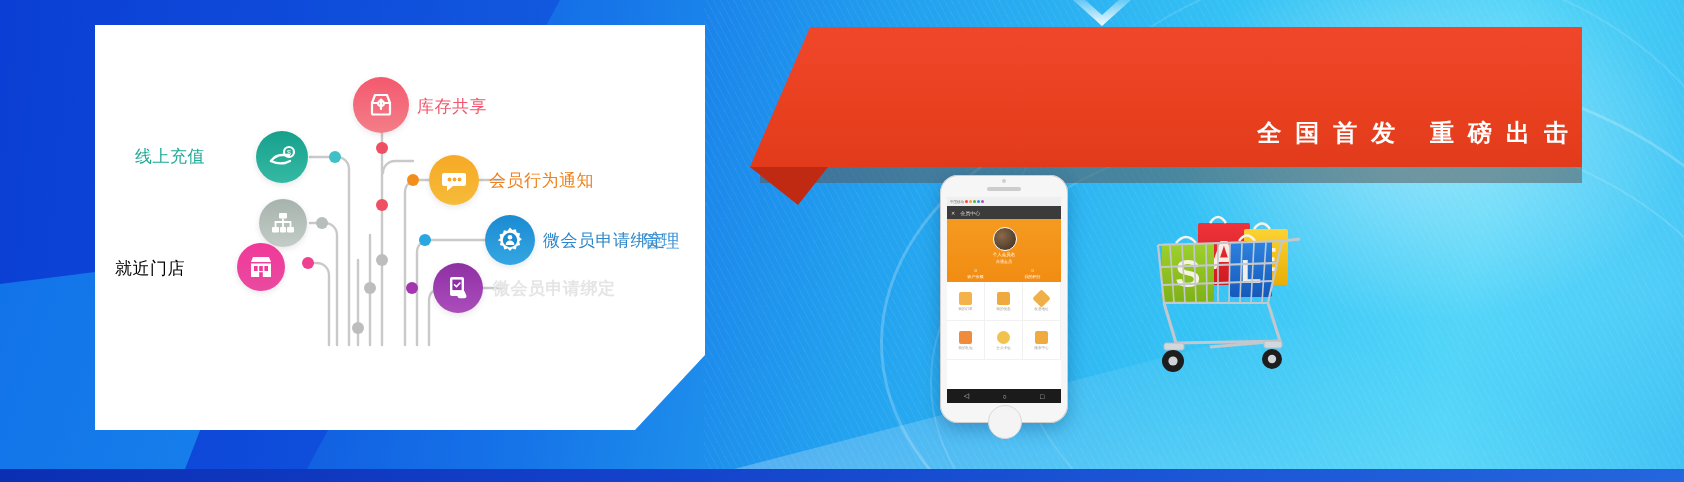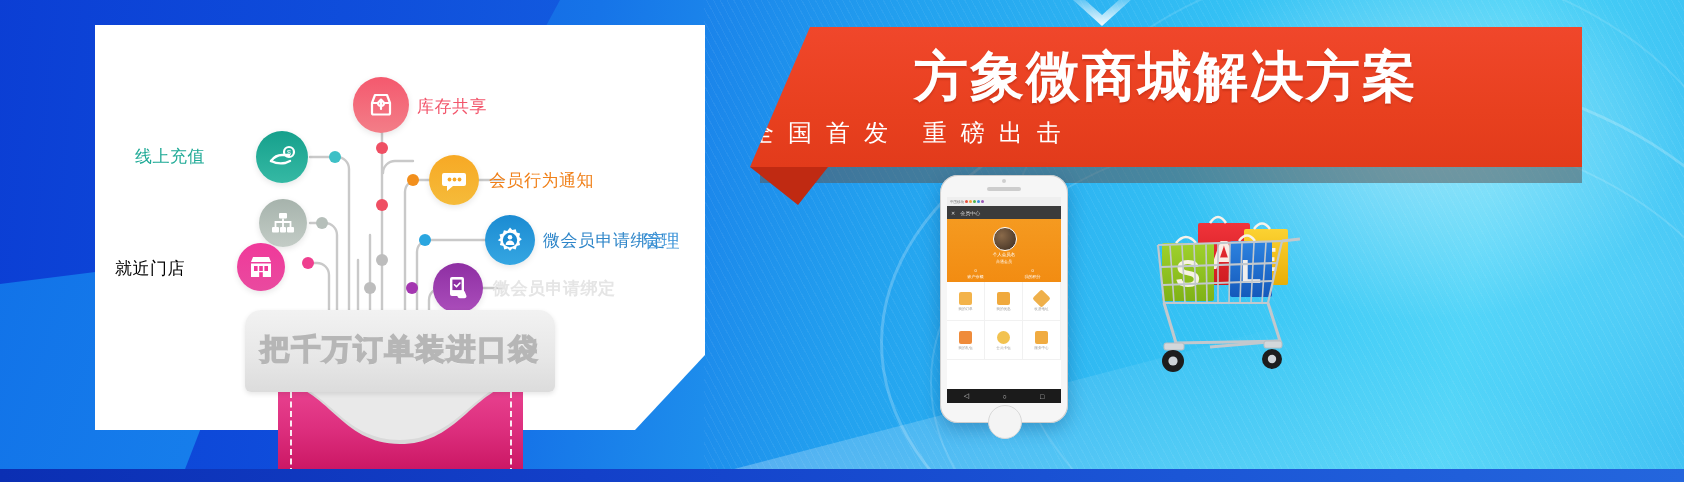--- a/index.html
+++ b/index.html
@@ -127,22 +127,22 @@
     position:absolute;left:760px;top:167px;width:822px;height:16px;
     background:rgba(90,90,90,.55);
   }
   .ribbon-title{
     position:absolute;left:0;top:14px;width:832px;text-align:center;
     color:#ffffff;font-size:54px;font-weight:700;letter-spacing:2px;
     text-shadow:0 2px 2px rgba(150,30,10,.35);
     font-family:"Liberation Sans","DejaVu Sans",sans-serif;
   }
   .ribbon-sub{
-    position:absolute;left:0;top:90px;width:832px;text-align:left;
-    color:#ffffff;font-size:24px;font-weight:400;letter-spacing:14px;
+    position:absolute;left:0;top:90px;width:832px;text-align:right;
+    color:#ffffff;font-size:24px;font-weight:700;letter-spacing:14px;
     font-family:"Liberation Sans","DejaVu Sans",sans-serif;
   }
   
   .phone{
     position:absolute;left:940px;top:175px;width:128px;height:248px;
     background:#f6f6f6;border-radius:18px;
     box-shadow:0 6px 18px rgba(0,40,90,.28), 0 0 0 1px rgba(190,190,190,.7) inset;
   }
   .phone-speaker{
     position:absolute;left:47px;top:12px;width:34px;height:4px;
@@ -333,37 +333,25 @@
     <div class="node" style="left:338px;top:218px;width:50px;height:50px;background:linear-gradient(180deg,#8e2fa3 0%,#ab4ebb 100%);">
       <svg width="28" height="28" viewBox="0 0 28 28">
         <rect x="6" y="3" width="14" height="19" rx="2" fill="#fff"></rect>
         <rect x="8.4" y="5.6" width="9.2" height="10.5" fill="#8e2fa3"></rect>
         <path d="M10.5 10.8 l2 2 3.4 -3.8" stroke="#fff" stroke-width="1.6" fill="none" stroke-linecap="round" stroke-linejoin="round"></path>
         <path d="M17 17 c1.6 -1.2 3.6 -.4 4 1.2 l1.4 3.6 c.4 1.2 -.6 2.4 -2 2.4 h-4.6 c-1.4 0 -2.4 -1 -2.4 -2.2 l0 -3.4 c0 -1.2 1.8 -1.4 1.8 -.2" fill="#fff"></path>
       </svg>
     </div>
     <div class="lbl" style="left:398px;top:232px;color:#e5e5e5;font-weight:bold;">微会员申请绑定</div>
 
-    <div class="pocket-wrap">
-      <div class="pocket-body"></div>
-      <svg class="pocket-curve" viewBox="0 0 245 80">
-        <path d="M0 0 C 50 4, 62 62, 122 62 C 182 62, 195 4, 245 0 L245 0 L0 0 Z" fill="#d9d9d9"></path>
-        <path d="M0 -2 C 50 2, 62 58, 122 58 C 182 58, 195 2, 245 -2 L245 -6 L0 -6 Z" fill="#e9e9e9"></path>
-      </svg>
-      <div class="stitch" style="left:45px;"></div>
-      <div class="stitch" style="left:265px;"></div>
-      <div class="pocket-flap"></div>
-      <div class="pocket-text">把千万订单装进口袋</div>
-    </div>
   </div>
 
   <div class="ribbon-shadow"></div>
   <div class="ribbon-tail"></div>
   <div class="ribbon">
-    <div class="ribbon-title">方象微商城解决方案</div>
     <div class="ribbon-sub">全国首发  重磅出击</div>
   </div>
 
   <div class="phone">
     <div class="phone-cam"></div>
     <div class="phone-speaker"></div>
     <div class="screen">
       <div class="status-bar">
         <span style="font-size:3.5px;color:#777;font-family:'Liberation Sans',sans-serif;">中国移动</span>
         <span class="sb-dot" style="background:#e84f3d;"></span>

